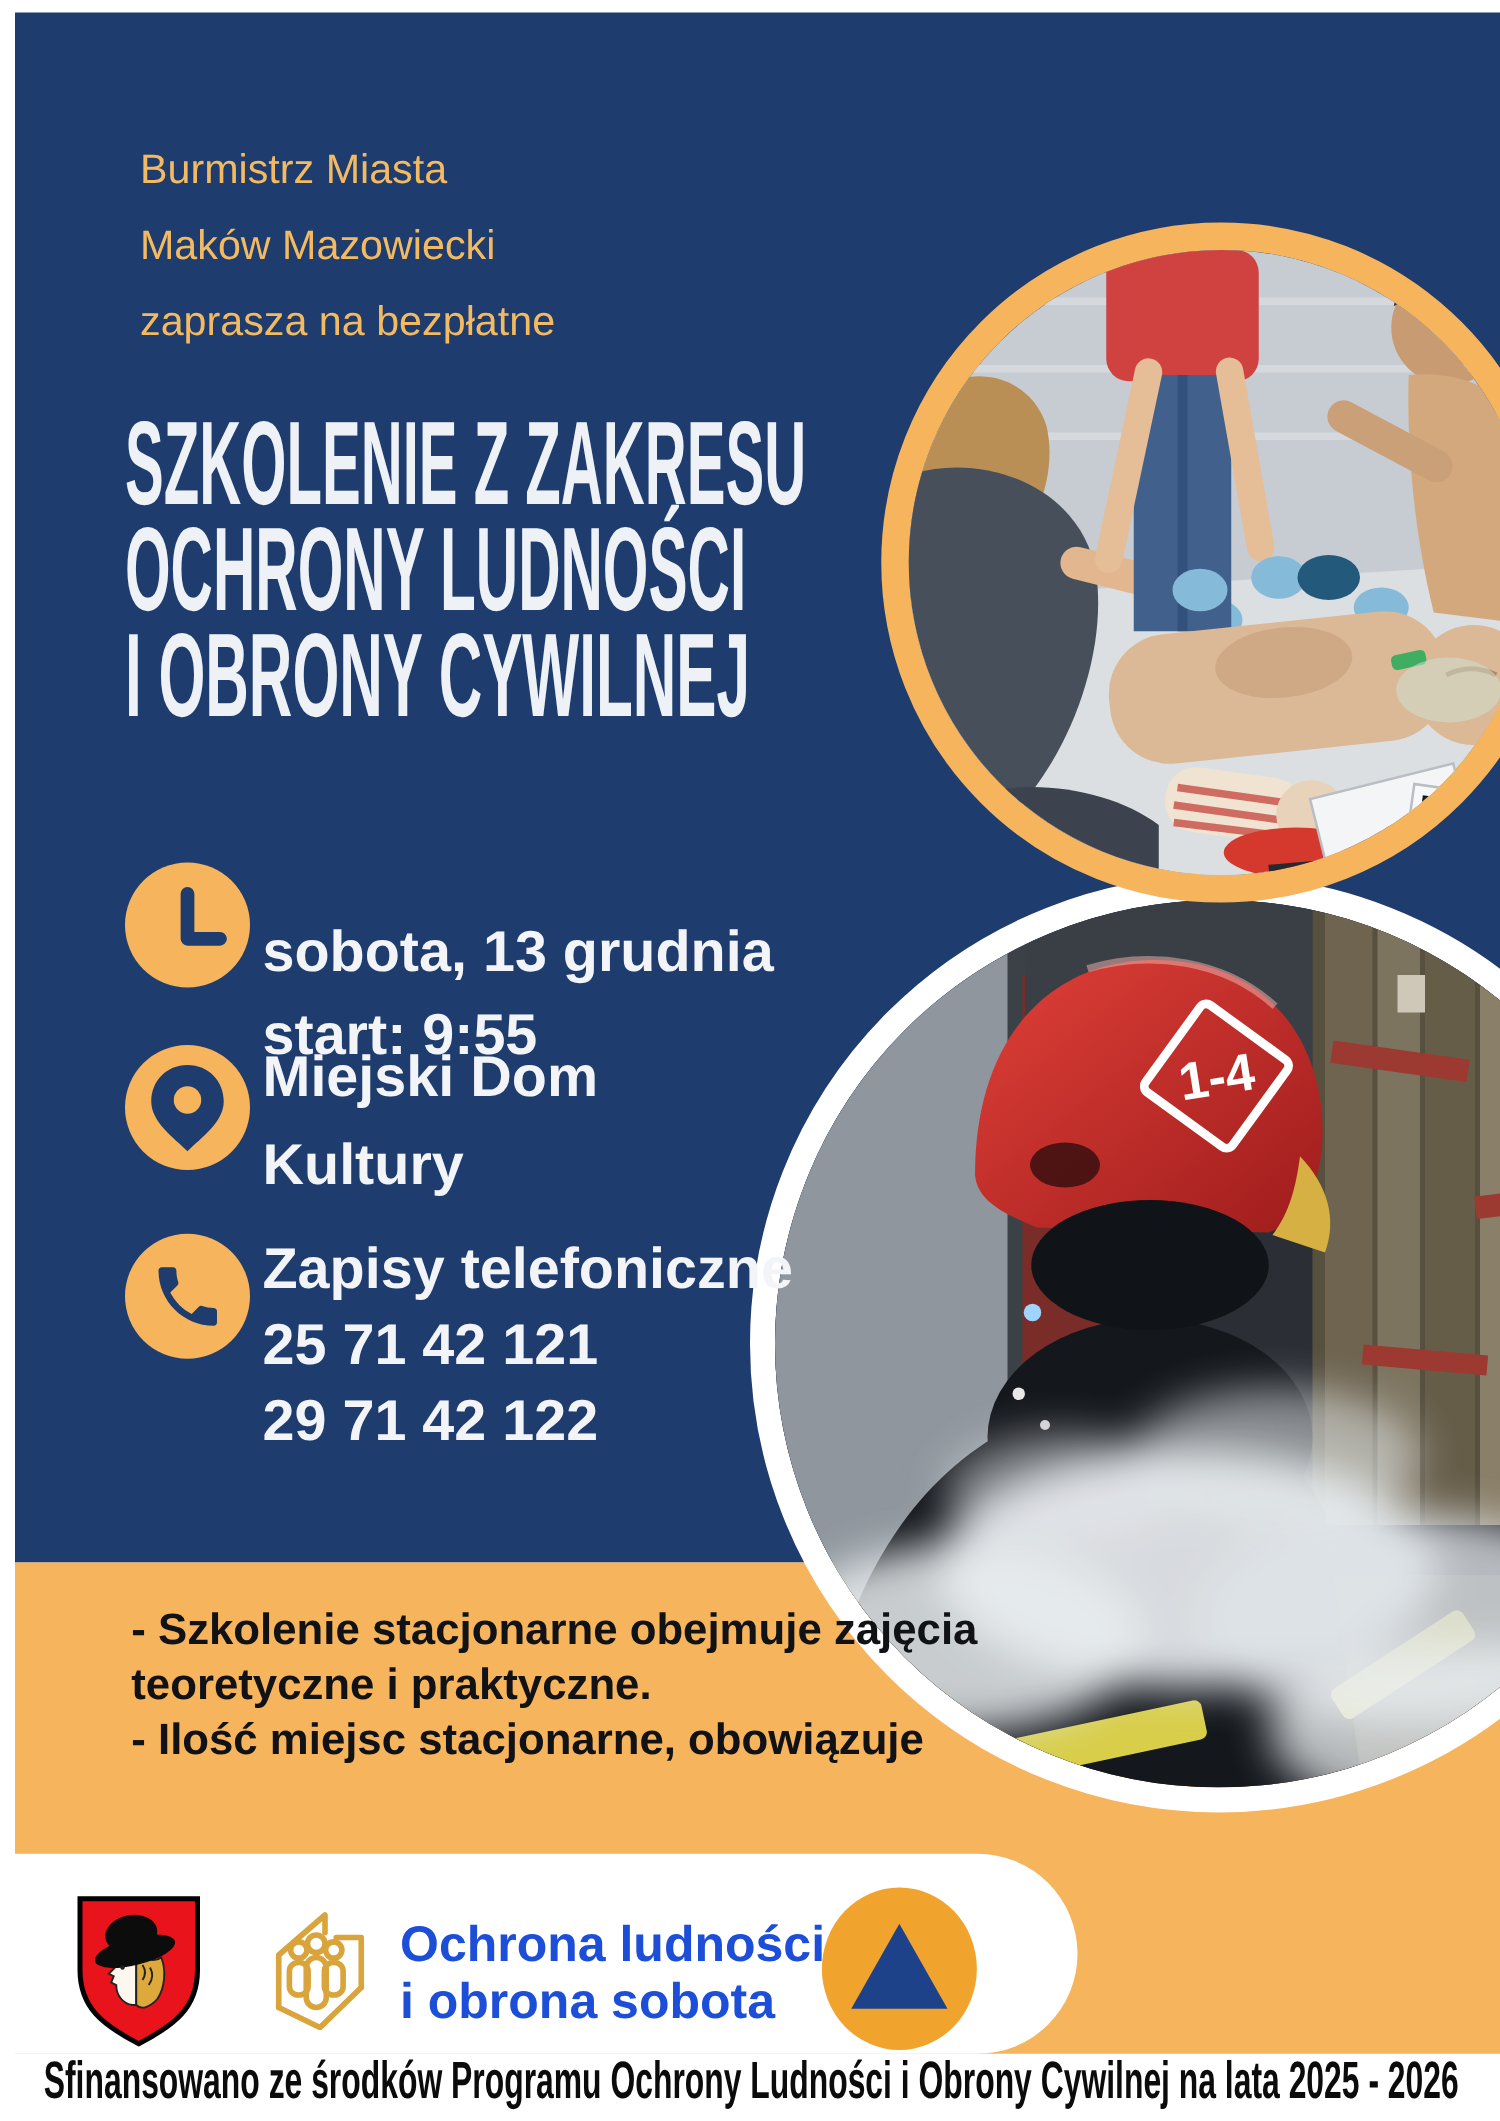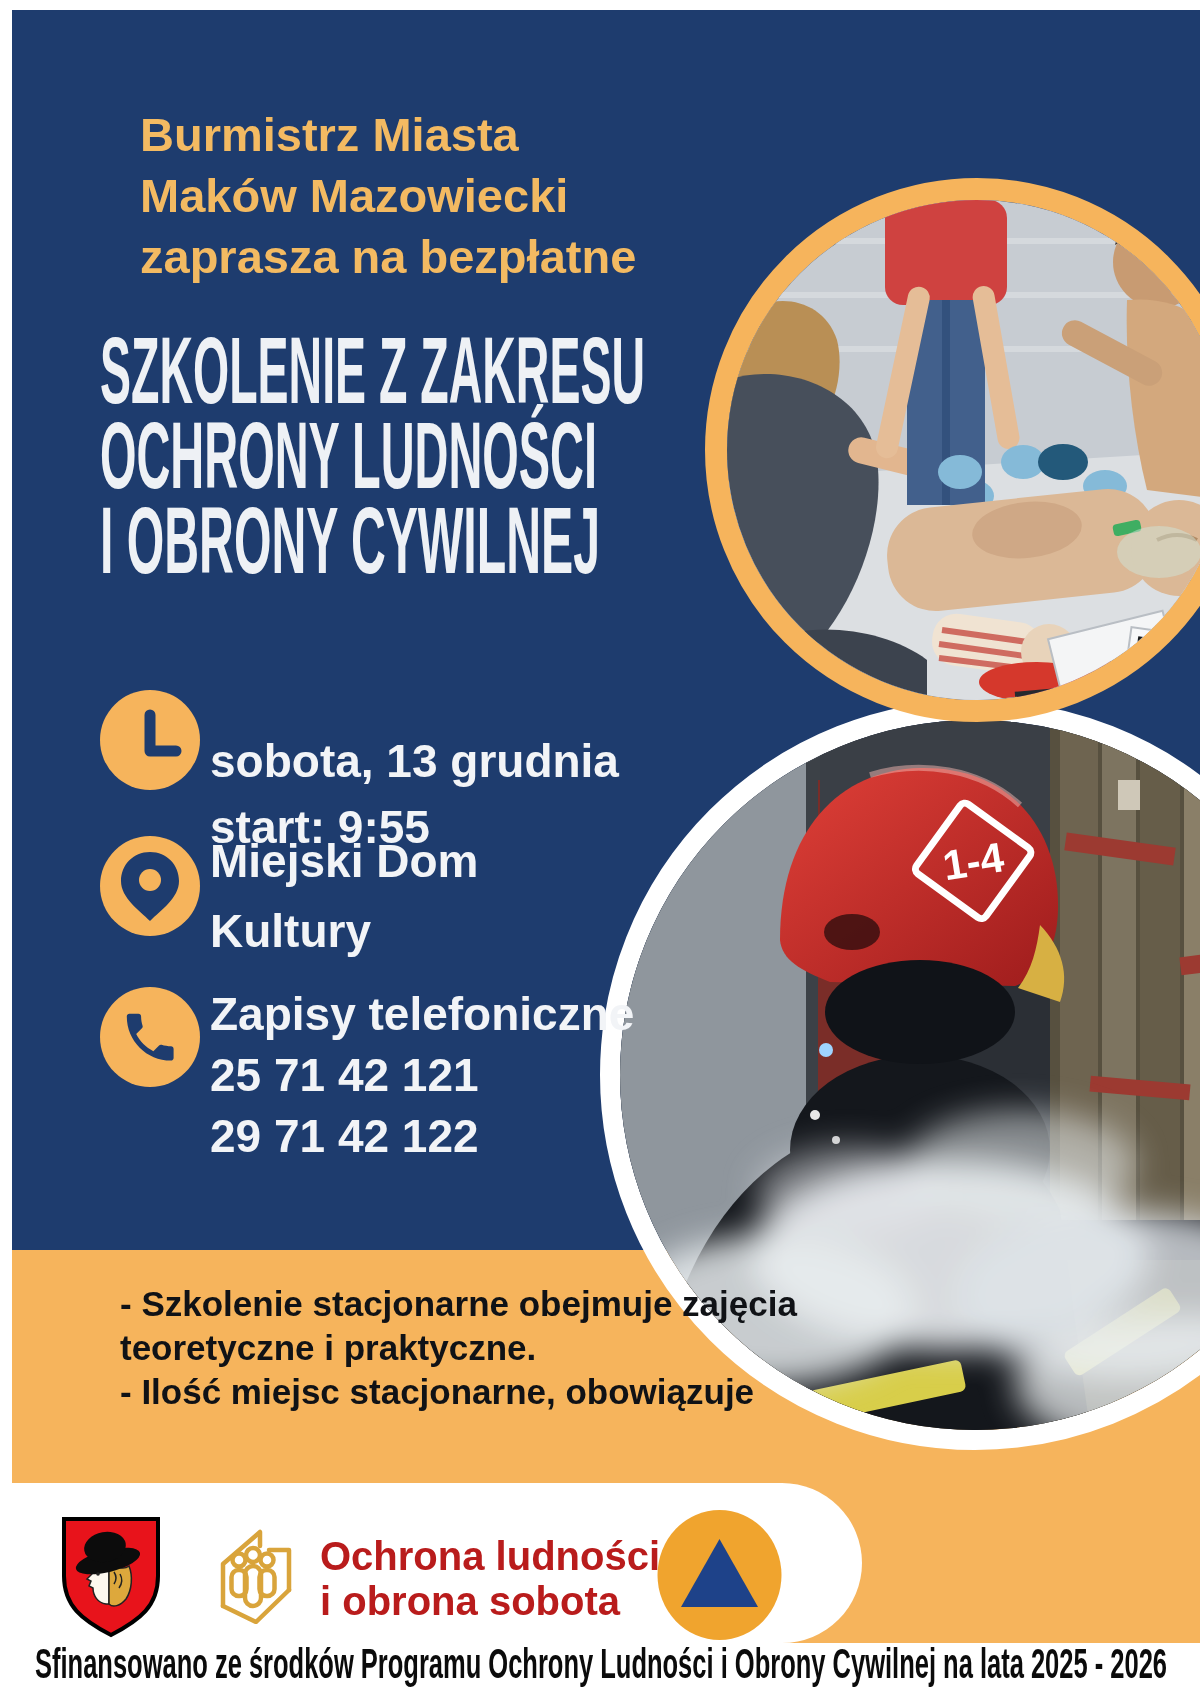--- a/index.html
+++ b/index.html
@@ -11,35 +11,35 @@
   .navy-bg{left:12px;top:10px;width:1188px;height:1240px;background:var(--navy,#1e3c6e);}
   .orange-band{left:12px;top:1250px;width:1188px;height:393px;background:var(--orange,#f6b45c);}
   .white-pill{left:0;top:1483px;width:862px;height:160px;background:#ffffff;
               border-radius:0 81px 81px 0;}
 
   .photo-circle{border-radius:50%;overflow:hidden;box-sizing:border-box;}
   .photo-circle svg{display:block;width:100%;height:100%;}
   .circle-fire{left:600px;top:700px;width:750px;height:750px;border:20px solid #ffffff;z-index:2;}
   .circle-cpr{left:705px;top:178px;width:544px;height:544px;border:22px solid var(--orange,#f6b45c);z-index:3;}
 
-  .intro{left:112px;top:104px;color:var(--orange-text,#f3ba62);font-weight:bold;
-         font-size:47px;line-height:61px;z-index:4;margin-left:28px;}
+  .intro{left:112px;top:104px;color:var(--orange-text,#f3ba62);font-weight:normal;
+         font-size:33px;line-height:61px;z-index:4;}
   .title-svg{left:100px;top:318px;z-index:4;}
   .title-text{fill:var(--title-white,#eef1f5);font-weight:bold;font-size:95px;
               font-family:"Liberation Sans","DejaVu Sans",sans-serif;}
 
   .detail-row .icon-badge{position:absolute;left:100px;width:100px;height:100px;border-radius:50%;
             background:var(--orange,#f6b45c);z-index:4;}
   .icon-badge svg{display:block;width:100%;height:100%;}
   .detail-text{position:absolute;left:210px;color:#f2f4f7;font-weight:bold;font-size:46px;z-index:4;white-space:nowrap;}
 
-  .notes{left:120px;top:1282px;color:var(--text-dark,#101216);font-weight:bold;
+  .notes{left:105px;top:1282px;color:var(--text-dark,#101216);font-weight:bold;
          font-size:35px;line-height:44px;z-index:4;}
 
-  .brand-text{left:320px;top:1534px;color:#b91c1c;font-weight:bold;font-size:40px;line-height:45px;z-index:5;}
+  .brand-text{left:320px;top:1534px;color:#1d4ed8;font-weight:bold;font-size:40px;line-height:45px;z-index:5;}
   .footer-svg{left:30px;top:1634px;z-index:5;}
   .footer-text{fill:#0b0b0b;font-weight:bold;font-size:42px;
                font-family:"Liberation Sans","DejaVu Sans",sans-serif;}
 
   .f-navy{fill:var(--navy,#1e3c6e);}
   .s-navy{stroke:var(--navy,#1e3c6e);}
   .f-orange{fill:var(--orange,#f6b45c);}
   .f-emblem{fill:var(--emblem-orange,#f0a42e);}
   .f-tri{fill:var(--triangle-blue,#1e4289);}
   .f-shield{fill:var(--shield-red,#e8131b);}

